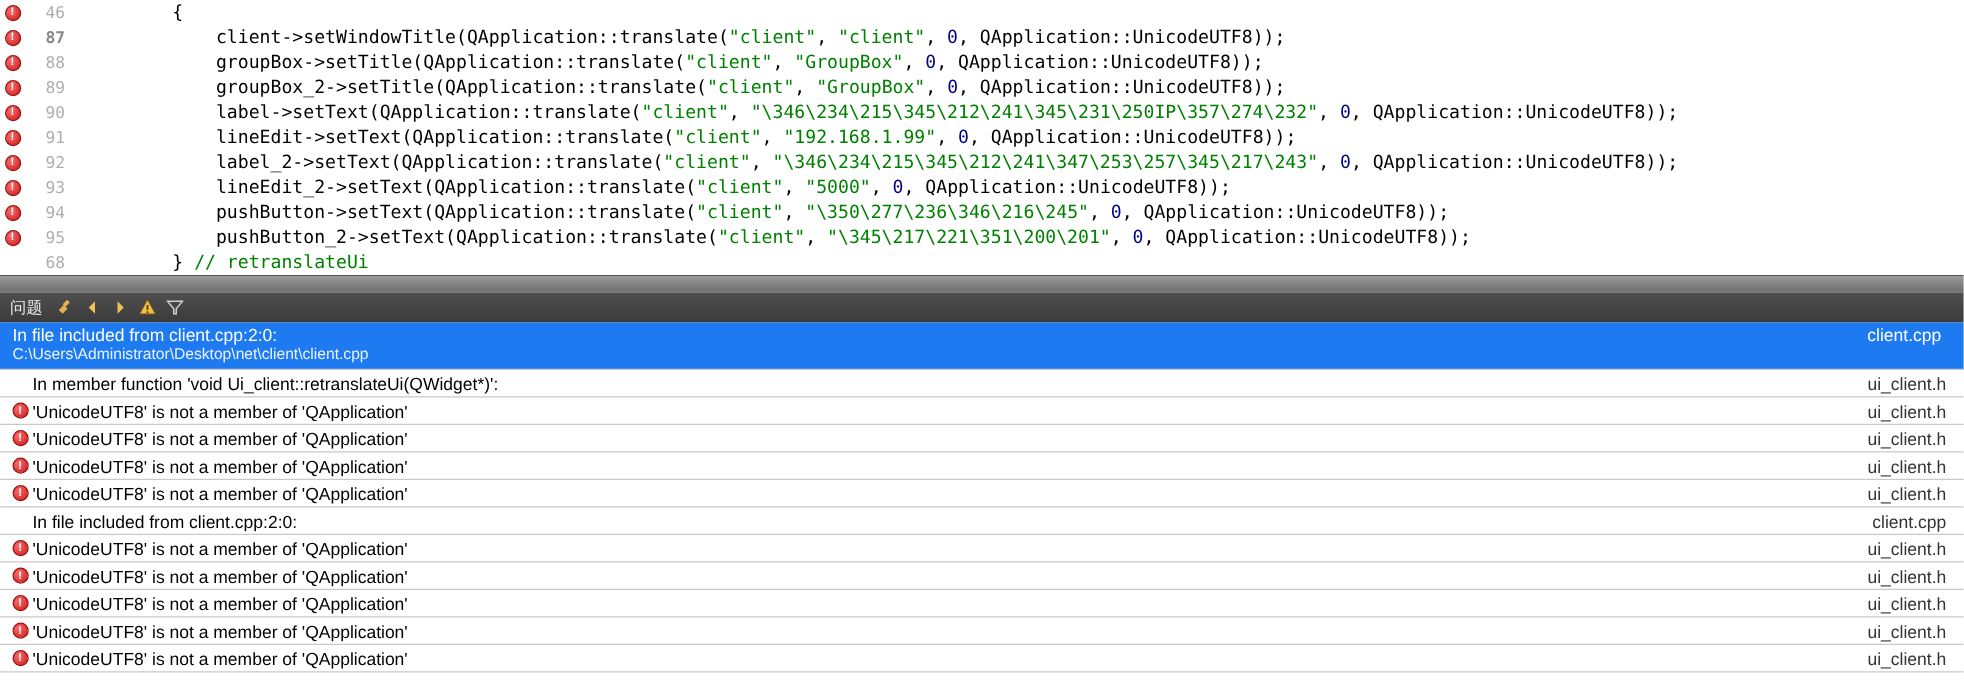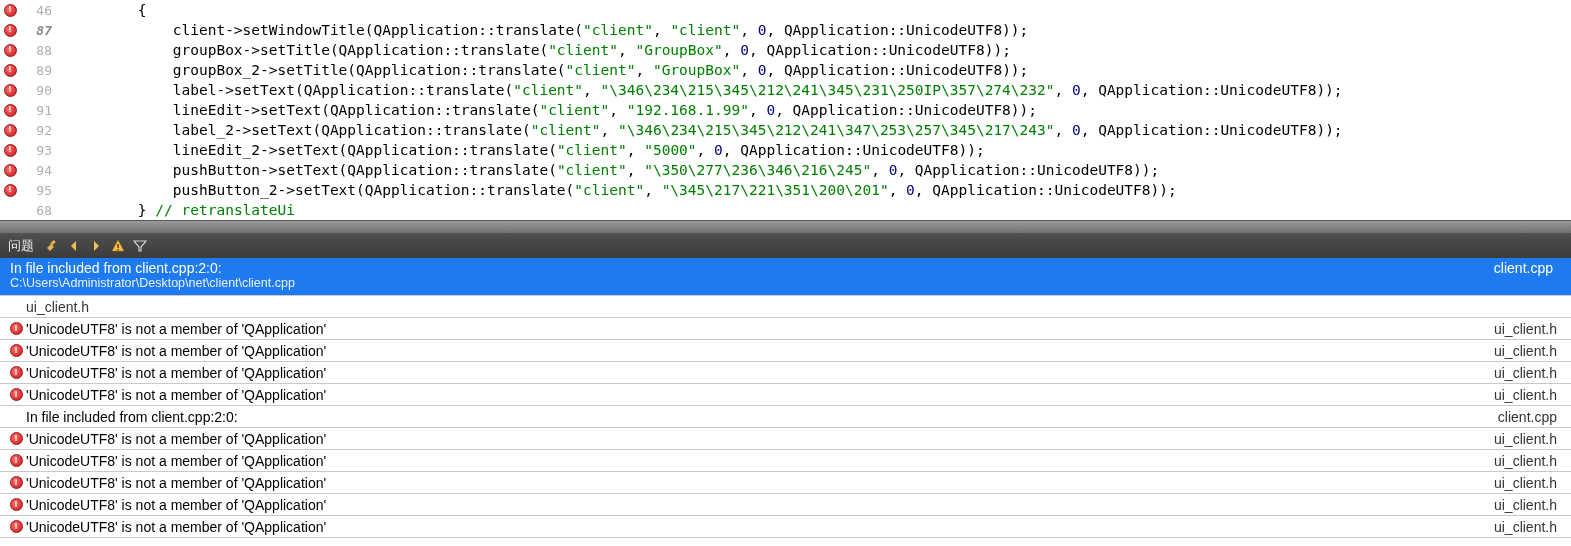--- a/index.html
+++ b/index.html
@@ -53,21 +53,21 @@
   line-height: 1;
 }
 .lineno {
   width: 38px;
   text-align: right;
   color: #aeaeae;
   padding-right: 6px;
   font-family: monospace;
   font-size: 13px;
 }
-.lineno.current { color: #888; font-weight: bold; font-style: italic; }
+.lineno.current { color: #888; font-weight: bold; }
 .code-text {
   flex: 1;
   font-family: "Consolas", monospace;
   font-size: 14.5px;
 }
 .tok-str  { color: #008000; }
 .tok-cmt  { color: #008000; }
 .tok-num  { color: #000080; }
 .tok-pl   { color: #000; }
 
@@ -193,20 +193,21 @@
 <div class="problems-list" id="problems-list">
     <div class="problem-row selected">
       <div class="top-line">
         <div class="problem-text">In file included from client.cpp:2:0:</div>
         <div class="problem-file">client.cpp</div>
       </div>
       <div class="sub">C:\Users\Administrator\Desktop\net\client\client.cpp</div>
     </div>
     <div class="problem-row">
       <div class="problem-icon"></div>
+      <div class="problem-text">In member function 'void Ui_client::retranslateUi(QWidget*)':</div>
       <div class="problem-file">ui_client.h</div>
     </div>
     <div class="problem-row">
       <div class="problem-icon">
         <div class="error-dot">!</div>
       </div>
       <div class="problem-text">'UnicodeUTF8' is not a member of 'QApplication'</div>
       <div class="problem-file">ui_client.h</div>
     </div>
     <div class="problem-row">

